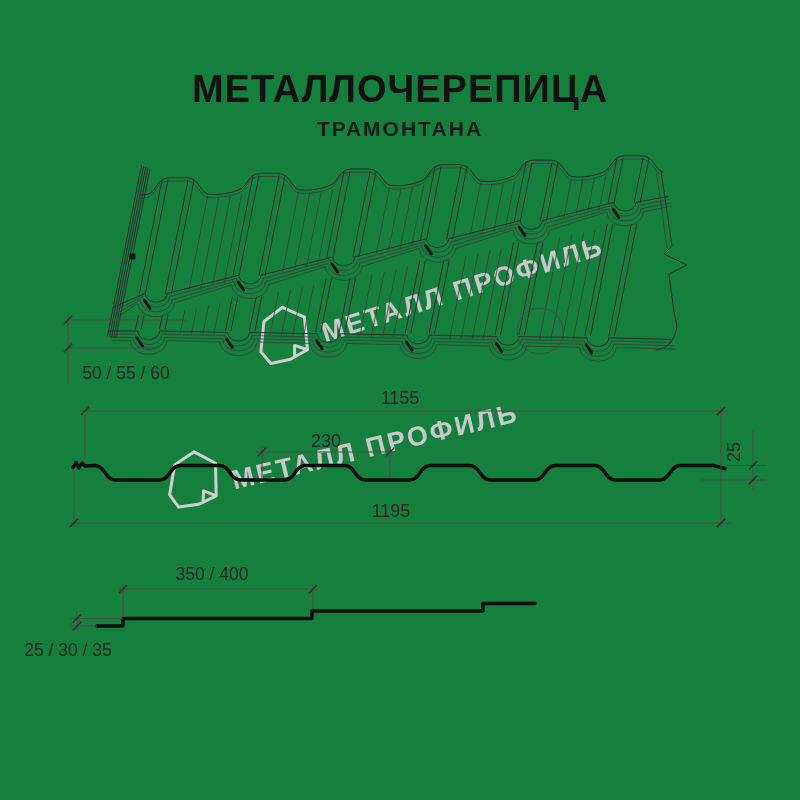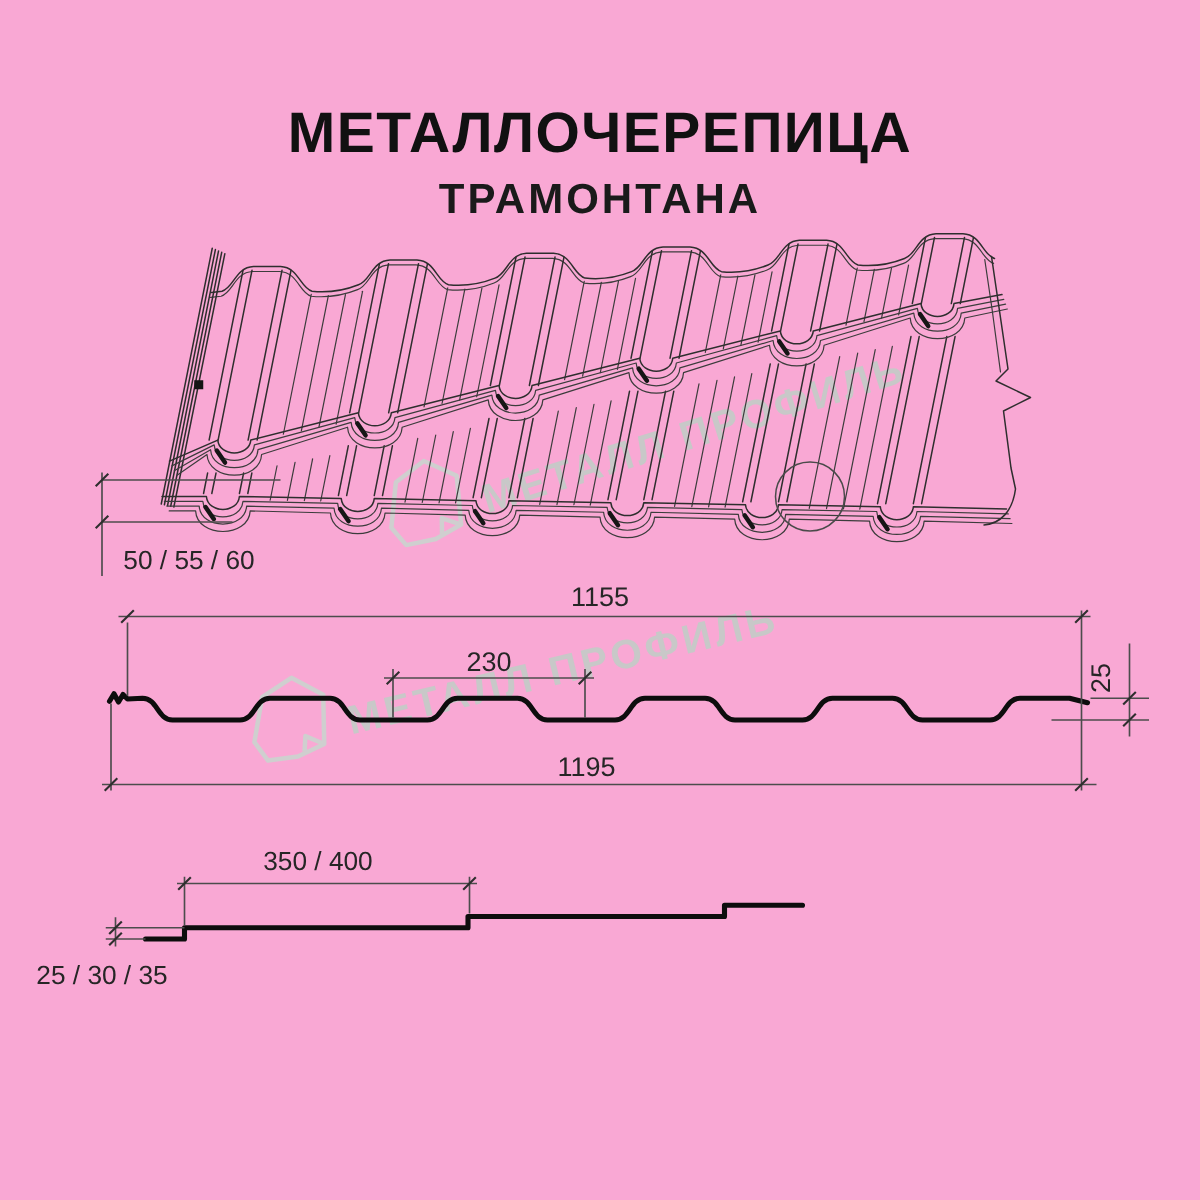--- a/index.html
+++ b/index.html
@@ -1,20 +1,20 @@
 <!DOCTYPE html>
 <html><head>
 <meta charset="utf-8">
 <style>
   html,body{margin:0;padding:0;background:#fff;}
-  .page{position:relative;width:800px;height:800px;background:#f9a8d4;overflow:hidden;
+  .page{position:relative;width:800px;height:800px;background:#15803d;overflow:hidden;
         font-family:"Liberation Sans",sans-serif;}
   .header{position:absolute;top:70px;left:0;width:800px;text-align:center;z-index:2;}
   .header h1{margin:0;font-size:38px;line-height:1;font-weight:800;color:#111;letter-spacing:1px;}
-  .header .subtitle{margin-top:9px;font-size:28px;font-weight:600;color:#1a1a1a;letter-spacing:2px;}
+  .header .subtitle{margin-top:9px;font-size:21px;font-weight:600;color:#1a1a1a;letter-spacing:2px;}
   svg.canvas{position:absolute;left:0;top:0;}
   .ln{fill:none;stroke:#2e2e2e;stroke-width:1;stroke-linejoin:round;stroke-linecap:round;}
   .thin{fill:none;stroke:#3c3c3c;stroke-width:0.8;stroke-linejoin:round;stroke-linecap:round;}
   .thick{fill:none;stroke:#0d0d0d;stroke-width:3.4;stroke-linejoin:round;stroke-linecap:round;}
   .dim-ln{stroke:#4c4c4c;stroke-width:1.1;fill:none;}
   .tick{stroke:#2e2e2e;stroke-width:1.4;}
   .dash{stroke:#161616;stroke-width:3;stroke-linecap:round;fill:none;}
   .dim-txt{font-family:"Liberation Sans",sans-serif;font-size:18px;fill:#262626;text-anchor:middle;}
   .sm{font-size:17.5px;}
   .wm-logo{fill:none;stroke:#cfcfcf;stroke-width:3;stroke-linejoin:round;}

